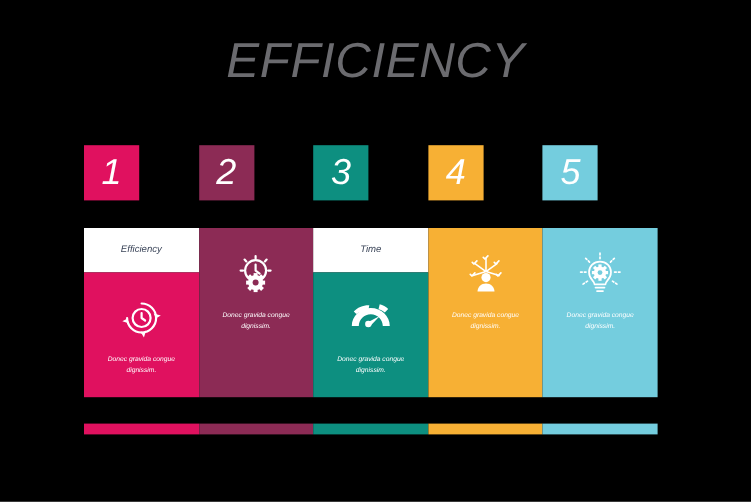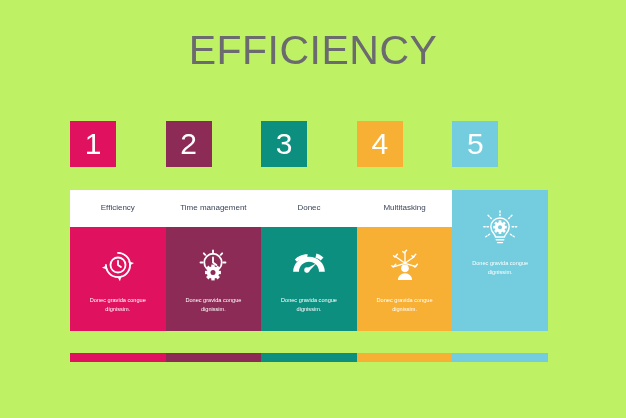--- a/index.html
+++ b/index.html
@@ -11,21 +11,22 @@
     height: 418px;
     background: #eeeeee;
     font-family: "Liberation Sans", sans-serif;
     overflow: hidden;
   }
 
   .infographic {
     position: relative;
     width: 626px;
     height: 418px;
-    background: #bef264;
+    background: #000000;
+    font-style: italic;
   }
 
   
   .title {
     position: absolute;
     left: 0;
     top: 30px;
     width: 626px;
     text-align: center;
     font-size: 41px;
@@ -195,23 +196,20 @@
             <path d="M36 19.5l2.6 4.7 4.6-2.7" fill="#ffffff" stroke="none"></path>
             <path d="M28.5 36.6l-4.8 2.4 2.6 4.6" fill="#ffffff" stroke="none"></path>
             <path d="M11.9 29.6l-2.5-4.8-4.7 2.5" fill="#ffffff" stroke="none"></path>
           </svg>
         </span>
         <div class="card-desc">Donec gravida congue dignissim.</div>
       </div>
     </div>
 
     <div class="card">
-      <div class="card-header">
-        <div class="card-header-label">Time management</div>
-      </div>
       <div class="card-body" style="background: rgb(140, 43, 85);">
         <span class="card-icon">
           <svg viewBox="0 0 48 48" fill="none" stroke="#ffffff" stroke-width="2.2" stroke-linecap="round" stroke-linejoin="round">
             <circle cx="24" cy="21" r="10.5"></circle>
             <path d="M24 15v6l4 3"></path>
             <path d="M24 6.5v2.5M35 10l-1.7 1.8M39 21h-2.5M9 21h2.5M13 10l1.7 1.8"></path>
             <g fill="#ffffff" stroke="none">
               <circle cx="24" cy="33" r="7.5"></circle>
               <rect x="22" y="23.5" width="4" height="4"></rect>
               <rect x="22" y="38.5" width="4" height="4"></rect>
@@ -224,40 +222,37 @@
             </g>
             <circle cx="24" cy="33" r="3" fill="#8c2b55" stroke="none"></circle>
           </svg>
         </span>
         <div class="card-desc">Donec gravida congue dignissim.</div>
       </div>
     </div>
 
     <div class="card">
       <div class="card-header">
-        <div class="card-header-label">Donec</div>
+        <div class="card-header-label">Time</div>
       </div>
       <div class="card-body" style="background: rgb(13, 143, 128);">
         <span class="card-icon">
           <svg viewBox="0 0 48 48">
             <path d="M5 32c0-10 8.5-18 19-18s19 8 19 18h-7c0-6.6-5.4-11.8-12-11.8S12 25.4 12 32z" fill="#ffffff"></path>
             <path d="M7 17.5c3.5-4 9.5-6.5 15.5-6.3l-1 5.2C17 16.2 12.6 17.6 9.5 20z" fill="#ffffff"></path>
             <path d="M38 18.5l3.4-3.6c-2.4-2.2-5.3-3.8-8.5-4.6l-1.2 5c2.4.6 4.6 1.7 6.3 3.2z" fill="#ffffff"></path>
             <path d="M24 31.5l9-9.5-12.5 6.4c-1 .6-1.5 1.8-1.1 2.9.5 1.3 2 1.9 3.2 1.3z" fill="#ffffff"></path>
             <circle cx="21.5" cy="30" r="3.2" fill="#ffffff"></circle>
           </svg>
         </span>
         <div class="card-desc">Donec gravida congue dignissim.</div>
       </div>
     </div>
 
     <div class="card">
-      <div class="card-header">
-        <div class="card-header-label">Multitasking</div>
-      </div>
       <div class="card-body" style="background: rgb(247, 176, 52);">
         <span class="card-icon">
           <svg viewBox="0 0 48 48" fill="none" stroke="#ffffff" stroke-width="1.6" stroke-linecap="round" stroke-linejoin="round">
             <path d="M24 22V9M24 22L13 14M24 22l11-8M24 22l-13 4M24 22l13 4"></path>
             <g stroke-width="1.7">
               <path d="M21.3 7.8l1.6 1.6 3-3.2"></path>
               <path d="M10.3 12.8l1.6 1.6 3-3.2"></path>
               <path d="M32.3 12.8l1.6 1.6 3-3.2"></path>
               <path d="M8.3 24.8l1.6 1.6 3-3.2"></path>
               <path d="M34.3 24.8l1.6 1.6 3-3.2"></path>

